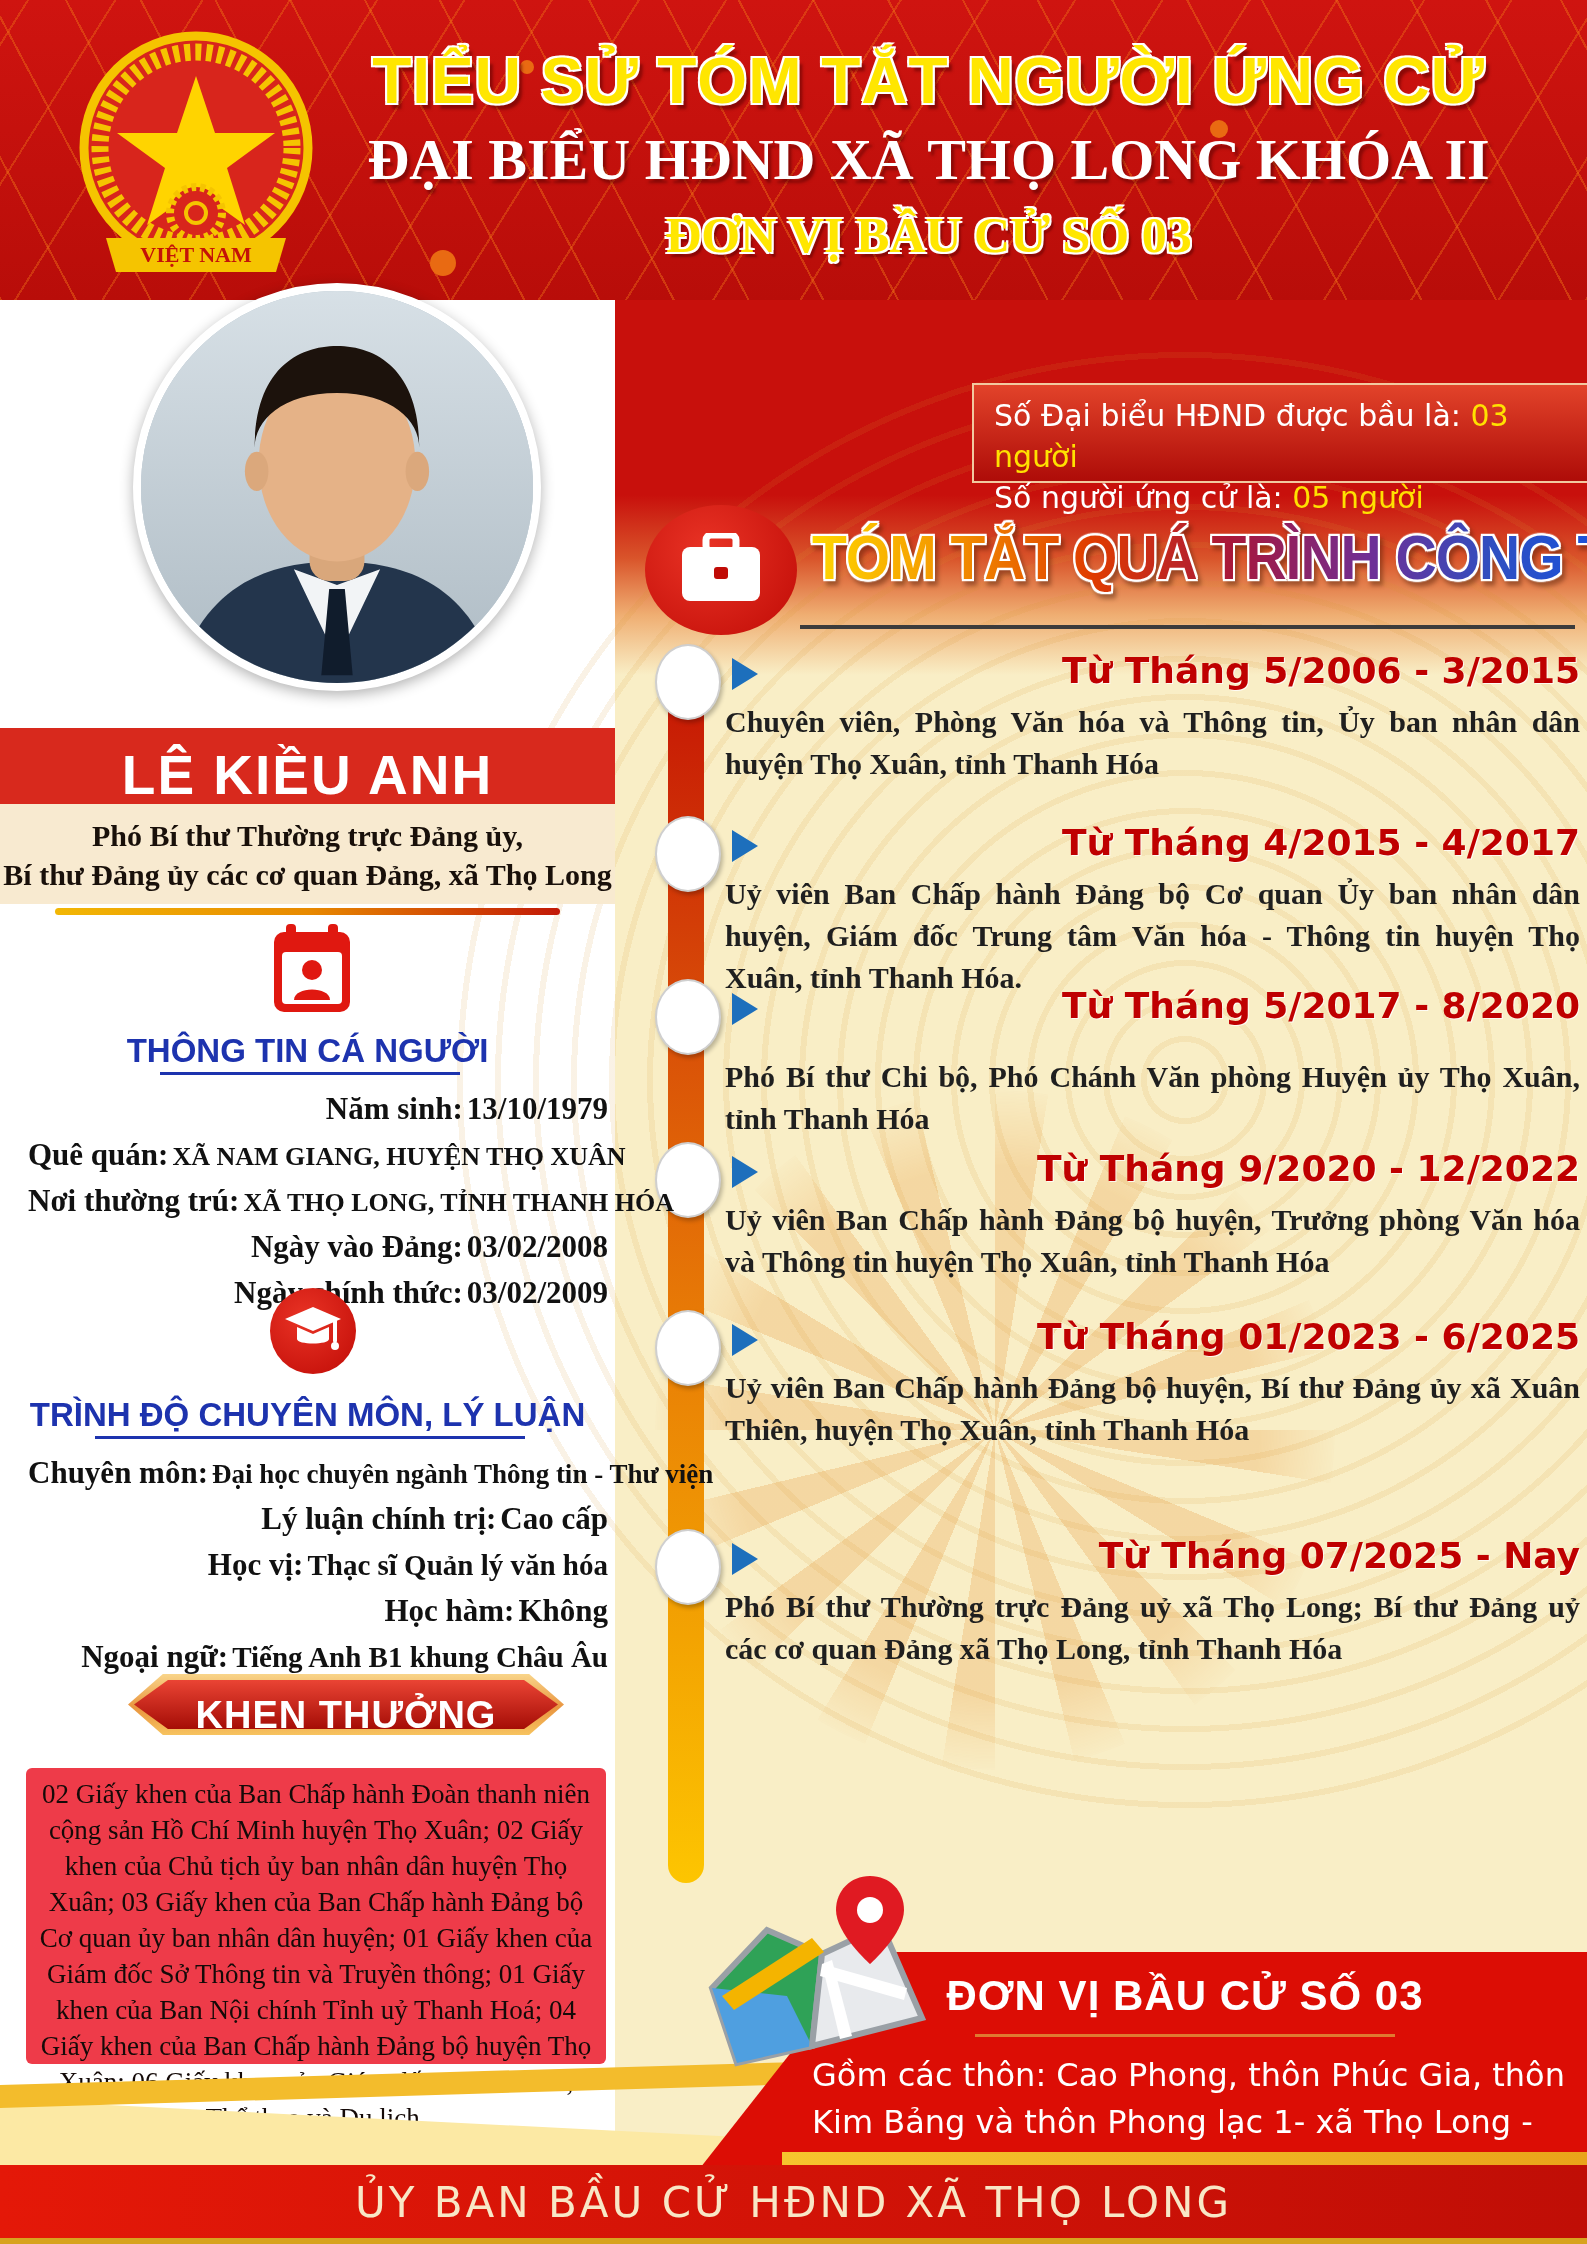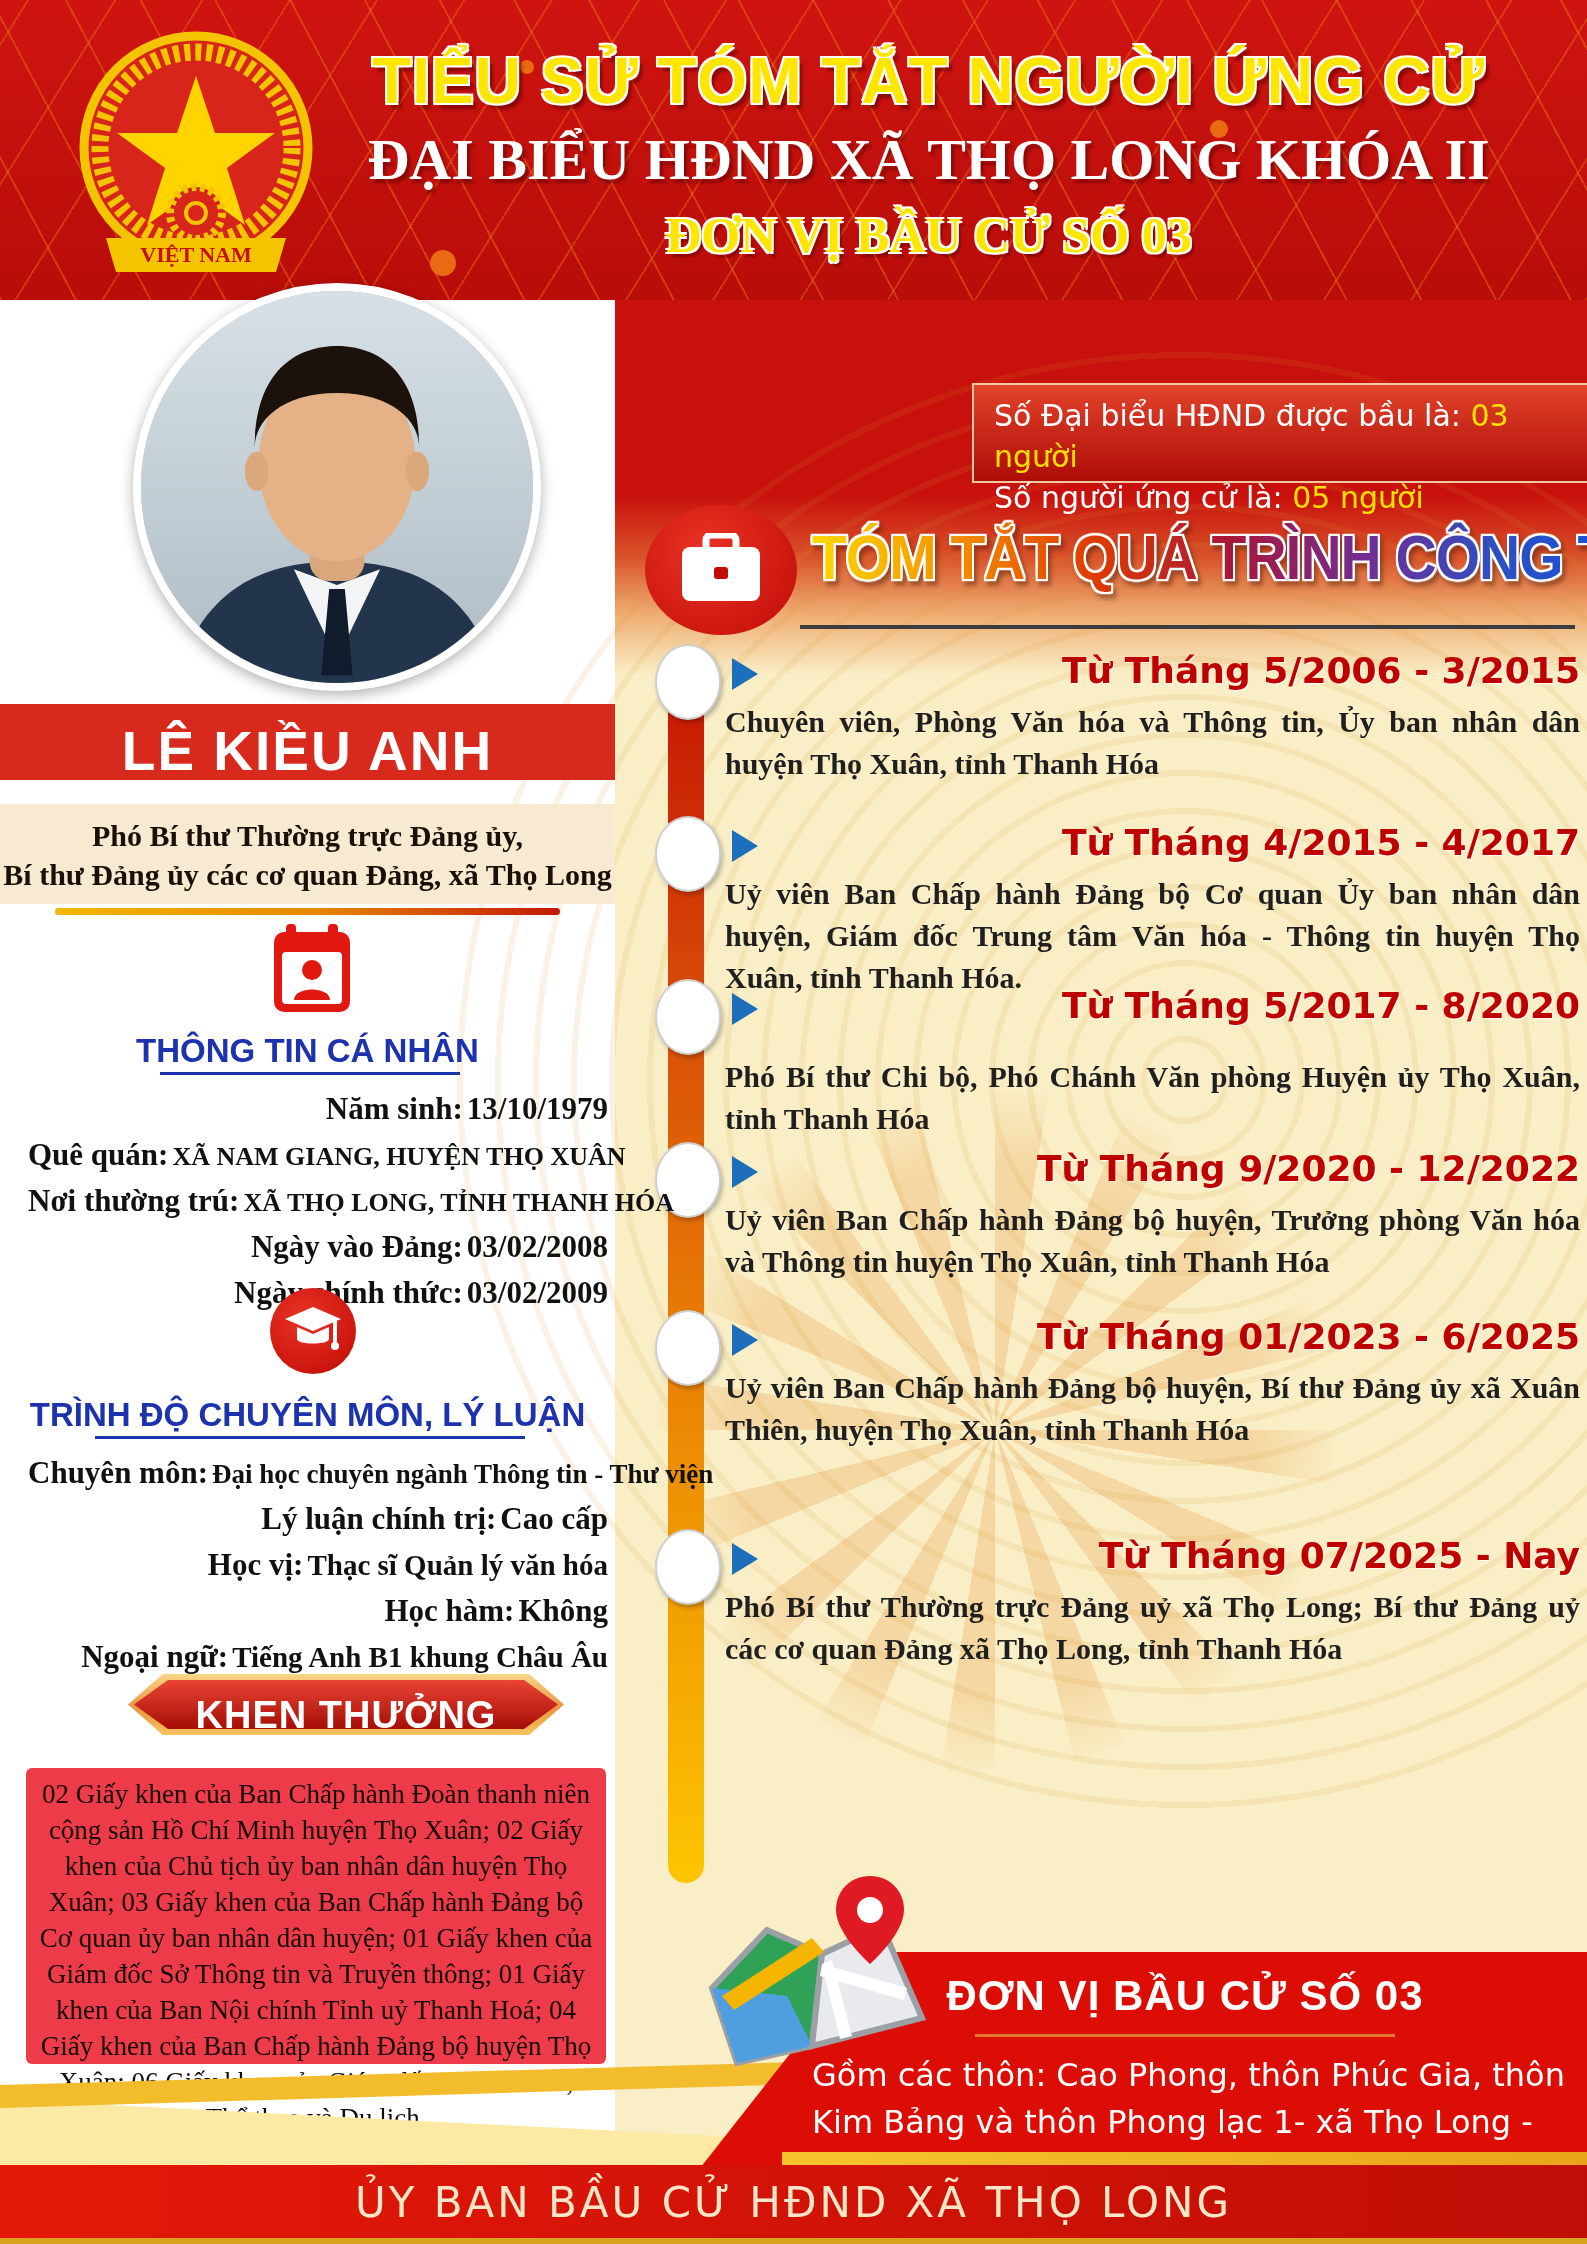--- a/index.html
+++ b/index.html
@@ -52,21 +52,21 @@
     background:#fff;border:2px solid #cfcfcf;box-shadow:2px 3px 4px rgba(0,0,0,.25);}
   .entry .arrow{position:absolute;left:92px;top:8px;width:0;height:0;
     border-left:26px solid #1d6fbc;border-top:16px solid transparent;border-bottom:16px solid transparent;}
   .entry .period{margin-left:140px;font-family:"DejaVu Sans",sans-serif;font-weight:700;font-size:36px;color:#bf0000;
     text-shadow:1px 1px 0 rgba(255,255,255,.8);text-align:right;}
   .entry .desc{margin-left:85px;margin-top:10px;width:855px;font-family:"Liberation Serif",serif;font-weight:700;
     font-size:30px;line-height:42px;color:#1f1f1f;text-align:justify;}
   
   .photo{position:absolute;left:133px;top:283px;width:392px;height:392px;border-radius:50%;
     border:8px solid #fff;overflow:hidden;z-index:6;box-shadow:0 4px 14px rgba(0,0,0,.3);background:#c4d0d8;}
-  .name-banner{position:absolute;left:0;top:704px;width:615px;height:76px;background:#d8291d;
+  .name-banner{position:absolute;left:0;top:728px;width:615px;height:76px;background:#d8291d;
     color:#fff;font-size:55px;font-weight:800;letter-spacing:2px;text-align:center;line-height:95px;}
   .pos-band{position:absolute;left:0;top:804px;width:615px;height:100px;background:#f8ead0;
     font-family:"Liberation Serif",serif;font-weight:700;font-size:30px;color:#19100a;
     text-align:center;padding-top:12px;box-sizing:border-box;line-height:39px;}
   .pos-underline{position:absolute;left:55px;top:908px;width:505px;height:7px;border-radius:4px;
     background:linear-gradient(90deg,#f2b705,#e88a00,#c21807);}
   .sec-icon{position:absolute;left:268px;width:88px;height:96px;}
   .sec-title{position:absolute;left:0;width:615px;text-align:center;font-size:33px;font-weight:700;color:#1d33ae;}
   .sec-underline{position:absolute;height:3px;background:#1d33ae;}
   .info-list{position:absolute;left:28px;width:580px;font-family:"Liberation Serif",serif;color:#111;}
@@ -228,21 +228,21 @@
   <div class="pos-underline"></div>
 
   <svg class="sec-icon" style="top:922px;" viewBox="0 0 88 96">
     <rect x="18" y="2" width="10" height="16" rx="4" fill="#e01810"></rect>
     <rect x="60" y="2" width="10" height="16" rx="4" fill="#e01810"></rect>
     <rect x="6" y="10" width="76" height="80" rx="10" fill="#e01810"></rect>
     <rect x="14" y="30" width="60" height="52" rx="4" fill="#fff"></rect>
     <circle cx="44" cy="48" r="10" fill="#e01810"></circle>
     <path d="M26,78 C26,64 62,64 62,78 Z" fill="#e01810"></path>
   </svg>
-  <div class="sec-title" style="top:1032px;">THÔNG TIN CÁ NHÂN</div>
+  <div class="sec-title" style="top:1032px;">THÔNG TIN CÁ NGƯỜI</div>
   <div class="sec-underline" style="left:160px;top:1072px;width:300px;"></div>
   <div class="info-list" style="top:1088px;">
     <div class="pi-row">
       <span class="pi-label">Năm sinh:</span>
       <span class="pi-value">13/10/1979</span>
     </div>
     <div class="pi-row">
       <span class="pi-label">Quê quán:</span>
       <span class="pi-value caps">XÃ NAM GIANG, HUYỆN THỌ XUÂN</span>
     </div>

